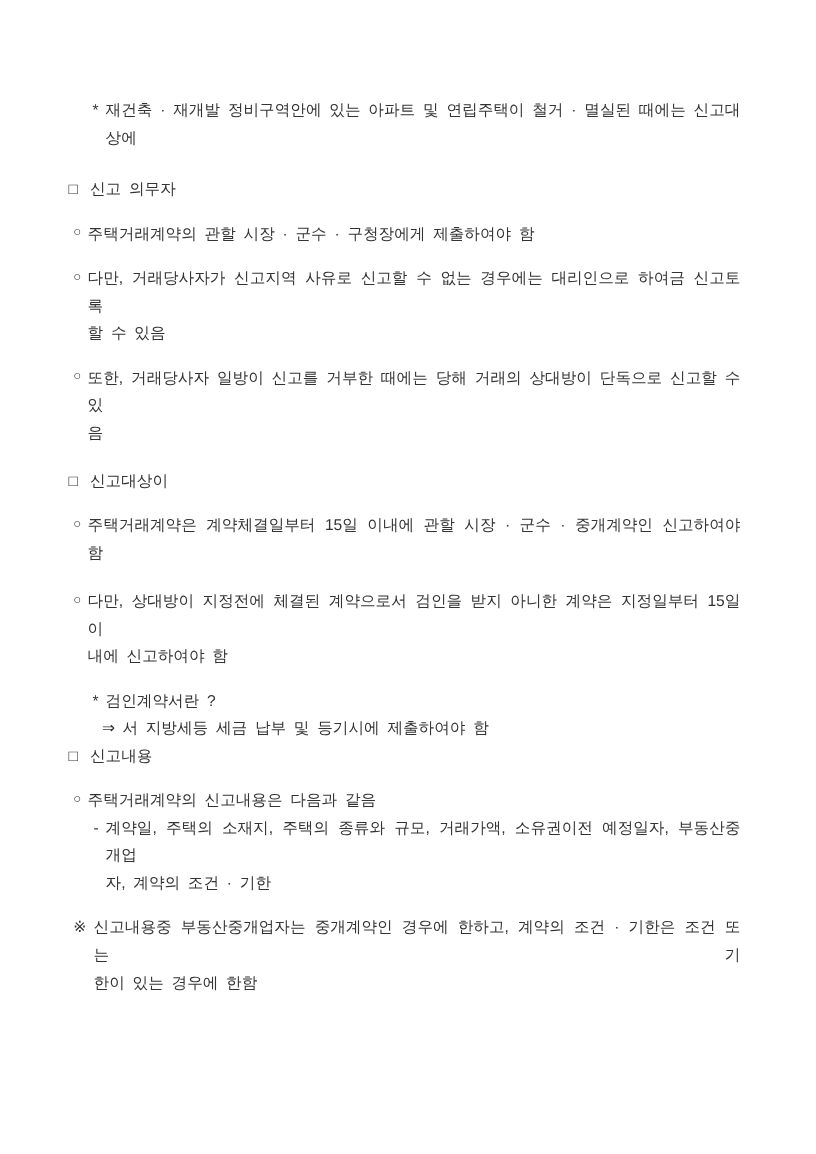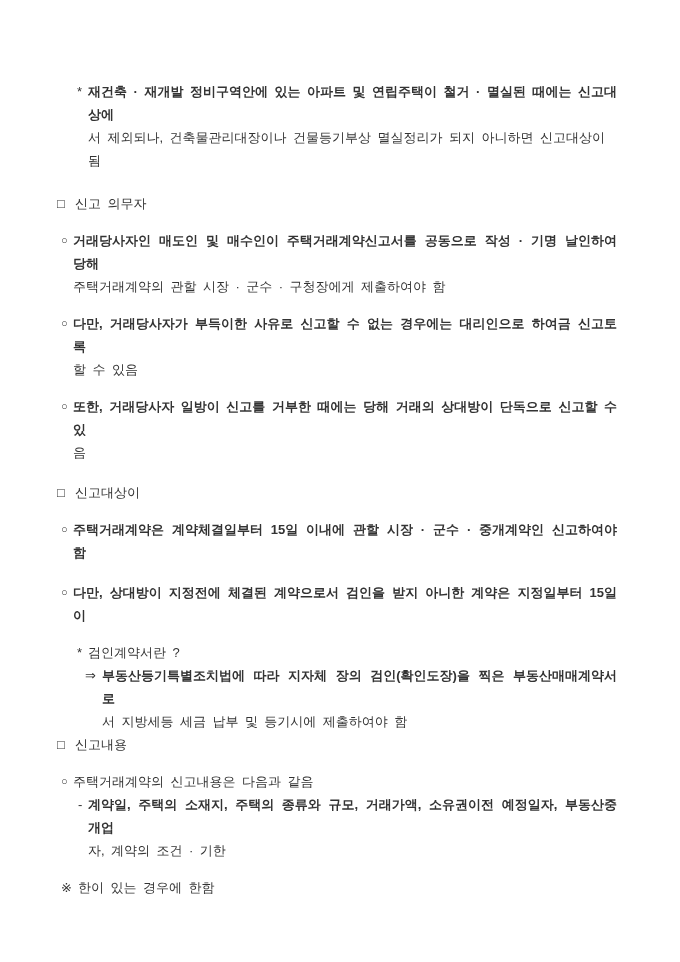--- a/index.html
+++ b/index.html
@@ -7,21 +7,21 @@
     width:680px;height:962px;background:#ffffff;overflow:hidden;
     font-family:"Liberation Sans","DejaVu Sans",sans-serif;
     font-size:13px;color:#333333;
     -webkit-font-smoothing:antialiased;
   }
   .doc{padding:80px 0 0 57px;width:560px;box-sizing:content-box;}
   .item{display:flex;align-items:flex-start;}
   .marker{flex:none;line-height:23px;}
   .content{flex:1;min-width:0;}
   .line{line-height:23px;word-spacing:0.22em;white-space:normal;}
-  .line.j{text-align:justify;text-align-last:justify;font-weight:bold;}
+  .line.j{text-align:justify;text-align-last:justify;}
   
   .heading .marker{width:18px;}
   .circle{margin-left:4px;}  .circle .marker{width:12px;font-size:11px;}
   .note{margin-left:20px;}   .note .marker{width:11px;}
   .arrow{margin-left:28px;}  .arrow .marker{width:17px;}
   .dash{margin-left:21px;}   .dash .marker{width:10px;}
   .xmark{margin-left:4px;}   .xmark .marker{width:17px;}
   
   .mt0{margin-top:0;}
   .mt14{margin-top:14px;}
@@ -30,43 +30,41 @@
 </style>
 </head>
 <body>
 
 <div class="doc">
 
   <div class="item note mt0">
     <span class="marker">*</span>
     <div class="content">
       <div class="line j">재건축 · 재개발 정비구역안에 있는 아파트 및 연립주택이 철거 · 멸실된 때에는 신고대상에</div>
-      <div class="line">서 제외되나, 건축물관리대장이나 건물등기부상 멸실정리가 되지 아니하면 신고대상이 됨</div>
     </div>
   </div>
 
   <div class="item heading mt20">
     <span class="marker">□</span>
     <div class="content">
       <div class="line">신고 의무자</div>
     </div>
   </div>
 
   <div class="item circle mt14">
     <span class="marker">○</span>
     <div class="content">
-      <div class="line j">거래당사자인 매도인 및 매수인이 주택거래계약신고서를 공동으로 작성 · 기명 날인하여 당해</div>
       <div class="line">주택거래계약의 관할 시장 · 군수 · 구청장에게 제출하여야 함</div>
     </div>
   </div>
 
   <div class="item circle mt14">
     <span class="marker">○</span>
     <div class="content">
-      <div class="line j">다만, 거래당사자가 부득이한 사유로 신고할 수 없는 경우에는 대리인으로 하여금 신고토록</div>
+      <div class="line j">다만, 거래당사자가 신고지역 사유로 신고할 수 없는 경우에는 대리인으로 하여금 신고토록</div>
       <div class="line">할 수 있음</div>
     </div>
   </div>
 
   <div class="item circle mt14">
     <span class="marker">○</span>
     <div class="content">
       <div class="line j">또한, 거래당사자 일방이 신고를 거부한 때에는 당해 거래의 상대방이 단독으로 신고할 수 있</div>
       <div class="line">음</div>
     </div>
@@ -83,34 +81,34 @@
     <span class="marker">○</span>
     <div class="content">
       <div class="line j">주택거래계약은 계약체결일부터 15일 이내에 관할 시장 · 군수 · 중개계약인 신고하여야 함</div>
     </div>
   </div>
 
   <div class="item circle mt17">
     <span class="marker">○</span>
     <div class="content">
       <div class="line j">다만, 상대방이 지정전에 체결된 계약으로서 검인을 받지 아니한 계약은 지정일부터 15일 이</div>
+      <div class="line">내에 신고하여야 함</div>
     </div>
   </div>
 
   <div class="item note mt14">
     <span class="marker">*</span>
     <div class="content">
       <div class="line">검인계약서란 ?</div>
     </div>
   </div>
 
   <div class="item arrow mt0">
     <span class="marker">⇒</span>
     <div class="content">
-      <div class="line j">부동산등기특별조치법에 따라 지자체 장의 검인(확인도장)을 찍은 부동산매매계약서로</div>
       <div class="line">서 지방세등 세금 납부 및 등기시에 제출하여야 함</div>
     </div>
   </div>
 
   <div class="item heading mt0">
     <span class="marker">□</span>
     <div class="content">
       <div class="line">신고내용</div>
     </div>
   </div>
@@ -126,17 +124,18 @@
     <span class="marker">-</span>
     <div class="content">
       <div class="line j">계약일, 주택의 소재지, 주택의 종류와 규모, 거래가액, 소유권이전 예정일자, 부동산중개업</div>
       <div class="line">자, 계약의 조건 · 기한</div>
     </div>
   </div>
 
   <div class="item xmark mt14">
     <span class="marker">※</span>
     <div class="content">
+      <div class="line j">신고내용중 부동산중개업자는 중개계약인 경우에 한하고, 계약의 조건 · 기한은 조건 또는 기</div>
       <div class="line">한이 있는 경우에 한함</div>
     </div>
   </div>
 
 </div>
 
 </body></html>

